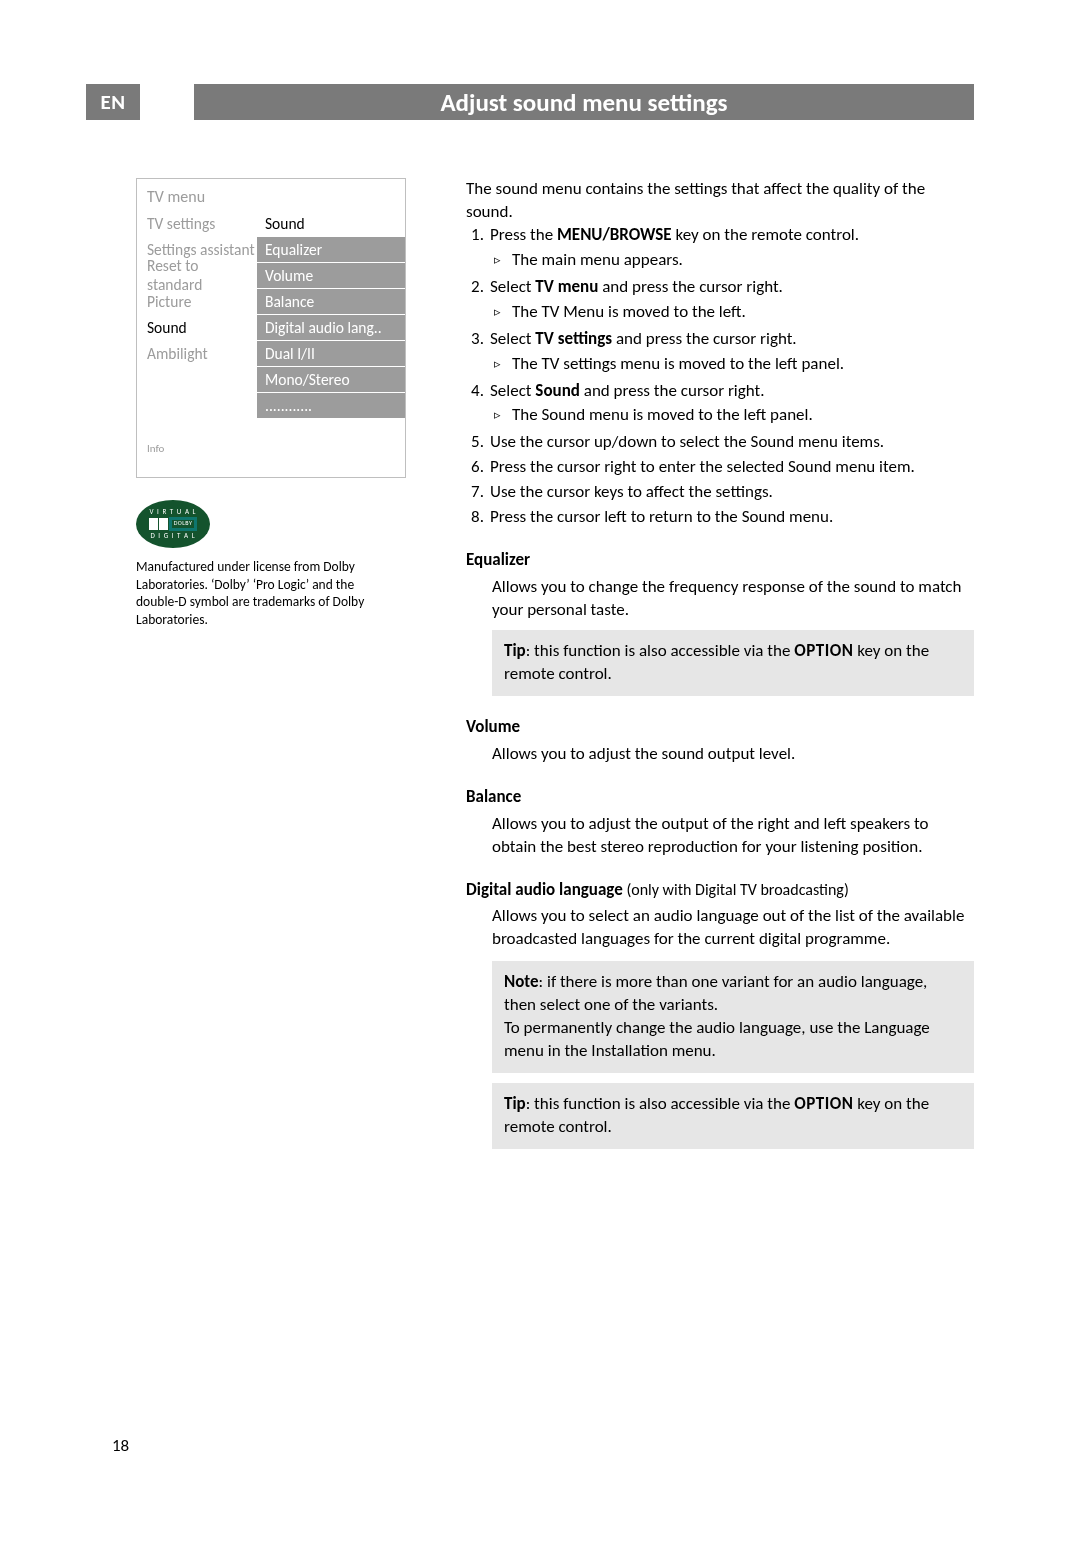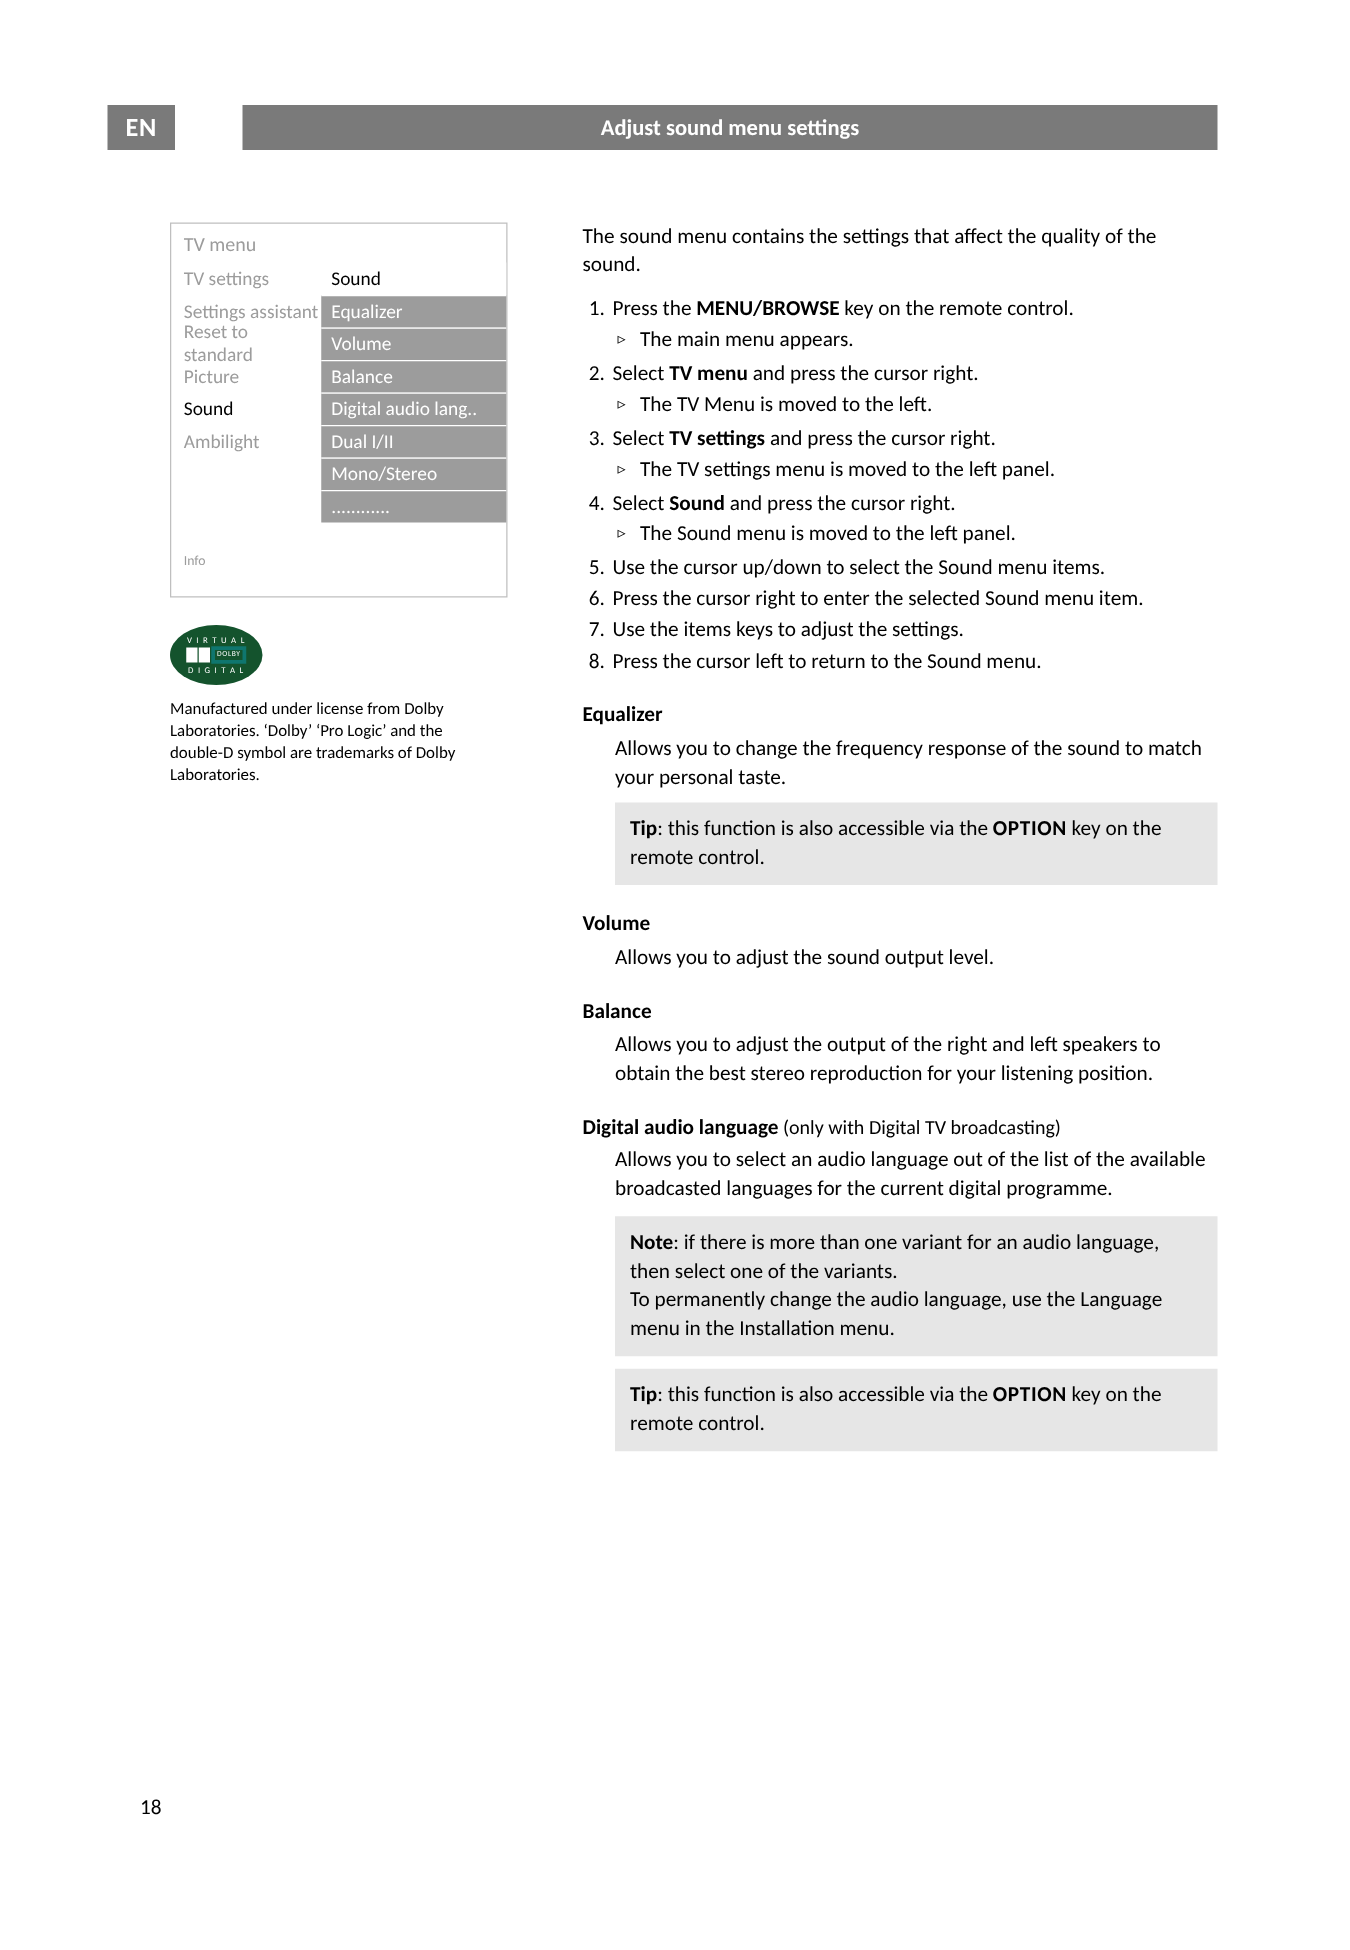--- a/index.html
+++ b/index.html
@@ -3,21 +3,21 @@
 <meta charset="utf-8">
 <style>
   * { box-sizing: border-box; margin: 0; padding: 0; }
   html, body { width: 1080px; height: 1560px; background: #fff; font-family: "Gill Sans", "Gill Sans MT", Calibri, "Trebuchet MS", sans-serif; color: #000; }
   .page { position: relative; width: 1080px; height: 1560px; padding: 84px 106px 0 86px; }
 
   
   .header { display: flex; align-items: stretch; height: 36px; }
   .lang-tag { width: 54px; background: #7a7a7a; color: #fff; display: flex; align-items: center; justify-content: center; font-weight: 700; font-size: 21px; letter-spacing: 0.5px; }
   .header-gap { width: 54px; }
-  .header-title { flex: 1; background: #7a7a7a; color: #fff; display: flex; align-items: center; justify-content: center; font-weight: 700; font-size: 18px; }
+  .header-title { flex: 1; background: #7a7a7a; color: #fff; display: flex; align-items: center; justify-content: center; font-weight: 700; font-size: 25px; }
 
   
   .body { display: flex; margin-top: 58px; }
   .left-col { width: 270px; margin-left: 50px; margin-right: 60px; flex: 0 0 270px; }
   .right-col { flex: 1; font-size: 17px; line-height: 1.35; }
 
   
   .tvmenu { border: 1px solid #bfbfbf; background: #fff; padding: 0 0 8px 0; }
   .tvmenu-title { color: #9c9c9c; font-size: 16px; padding: 8px 10px 4px 10px; }
   .tvmenu-grid { display: flex; }
@@ -32,21 +32,21 @@
 
   
   .dolby-wrap { margin-top: 22px; }
   .dolby-logo { width: 74px; height: 48px; background: #14532d; border-radius: 50% / 50%; display: flex; flex-direction: column; align-items: center; justify-content: center; color: #fff; font-size: 7px; letter-spacing: 1px; line-height: 1.2; }
   .dolby-logo .dd { display: flex; gap: 1px; align-items: center; margin: 1px 0; }
   .dolby-logo .dd .d1, .dolby-logo .dd .d2 { width: 9px; height: 12px; background: #fff; }
   .dolby-logo .dd .dolby-word { border: 3px solid #0f766e; font-size: 6px; padding: 0 2px; letter-spacing: 0.5px; }
   .dolby-caption { font-size: 13.5px; line-height: 1.3; margin-top: 10px; max-width: 250px; }
 
   
-  .para { margin-bottom: 12px; }
+  .para { margin-bottom: 0; }
   .ol { list-style: none; padding-left: 0; }
   .ol > li { display: flex; margin-bottom: 2px; }
   .ol-num { width: 24px; flex: 0 0 24px; text-align: right; padding-right: 6px; }
   .ol-body { flex: 1; }
   .sub { display: flex; align-items: flex-start; margin: 2px 0 2px 0; }
   .sub-arrow { width: 22px; flex: 0 0 22px; padding-left: 4px; color: #000; font-size: 13px; line-height: 22px; }
   .sub-text { flex: 1; }
   .bold { font-weight: 700; }
   .smallcaps { font-variant: small-caps; letter-spacing: 0.5px; }
 
@@ -154,21 +154,21 @@
           <li>
             <div class="ol-num">6.</div>
             <div class="ol-body">Press the cursor right to enter the selected Sound menu item.</div>
           </li>
         </ol>
 
 
       <ol class="ol" id="steps2">
           <li>
             <div class="ol-num">7.</div>
-            <div class="ol-body">Use the items keys to adjust the settings.</div>
+            <div class="ol-body">Use the cursor keys to affect the settings.</div>
           </li>
           <li>
             <div class="ol-num">8.</div>
             <div class="ol-body">Press the cursor left to return to the Sound menu.</div>
           </li>
         </ol>
 
       <div class="section-h">Equalizer</div>
       <div class="section-body">
         <p>Allows you to change the frequency response of the sound to match your personal taste.</p>

